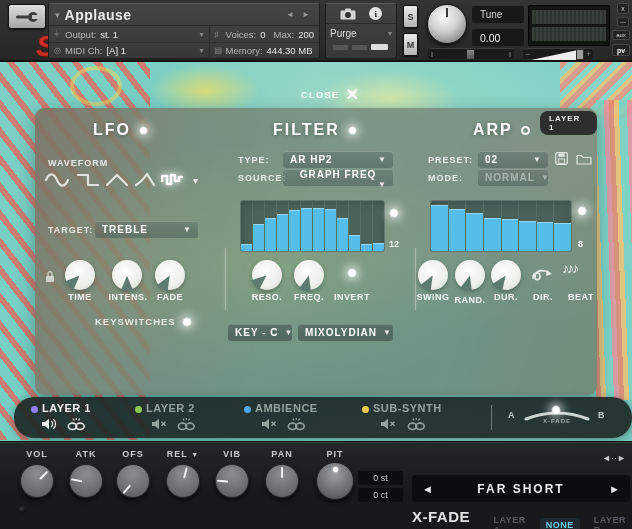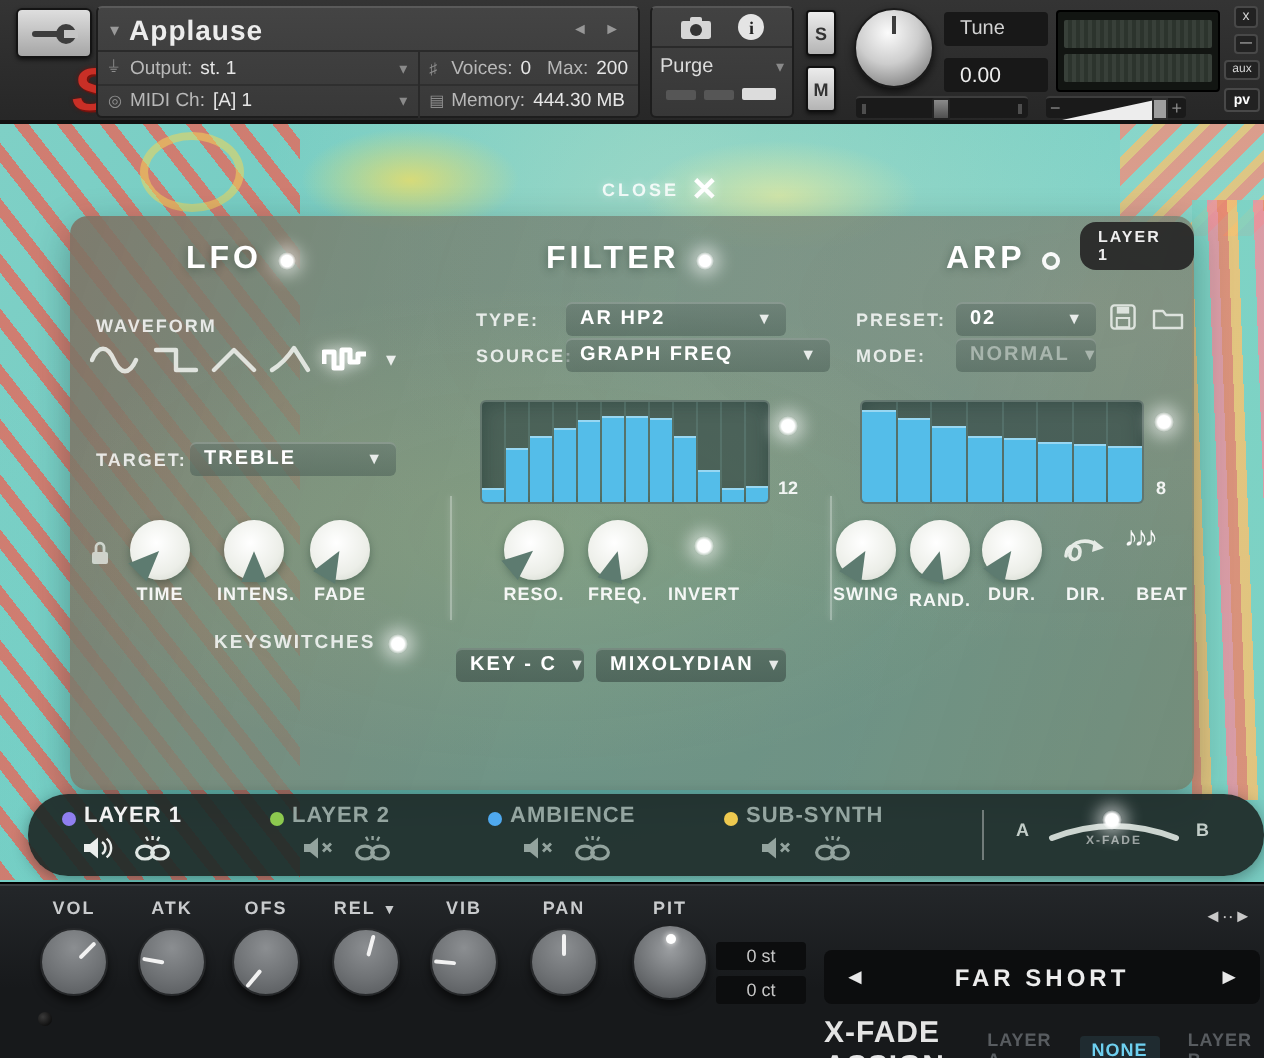--- a/index.html
+++ b/index.html
@@ -377,32 +377,32 @@
     <div class="abs klabel" style="left:23px; top:184px; width:44px;">TIME</div>
     <div class="abs knob" style="left:77px; top:152px;">
       <span class="knob-wedge" style="transform: rotate(180deg);"></span>
     </div>
     <div class="abs klabel" style="left:68px; top:184px; width:50px;">INTENS.</div>
     <div class="abs knob" style="left:120px; top:152px;">
       <span class="knob-wedge" style="transform: rotate(210deg);"></span>
     </div>
     <div class="abs klabel" style="left:113px; top:184px; width:44px;">FADE</div>
 
-    <div class="abs title-wrap" style="left:48px; top:208px; gap:6px;padding-left:24px;">
+    <div class="abs title-wrap" style="left:36px; top:208px; gap:6px;padding-left:24px;">
       <span class="plabel" style="font-size:9.5px;">KEYSWITCHES</span>
       <span class="led"></span>
     </div>
 
     <div class="abs plabel" style="left:203px; top:47px;">TYPE:</div>
     <div class="abs dd" style="left:248px; top:43px; width:110px;">
       <span class="dd-text">AR HP2</span>
       <span class="dd-caret">▼</span>
     </div>
     <div class="abs plabel" style="left:203px; top:65px;">SOURCE:</div>
-    <div class="abs dd" style="left:248px; top:61px; width:132px;">
+    <div class="abs dd" style="left:248px; top:61px; width:110px;flex-direction:column;">
       <span class="dd-text">GRAPH FREQ</span>
       <span class="dd-caret">▼</span>
     </div>
 
     <div class="abs graph" style="left:205px; top:92px; width:145px; height:52px;">
         <div class="gcell">
           <div class="gbar" style="height: 15%; background: rgb(84, 189, 233);"></div>
         </div>
         <div class="gcell">
           <div class="gbar" style="height: 55%; background: rgb(84, 189, 233);"></div>

